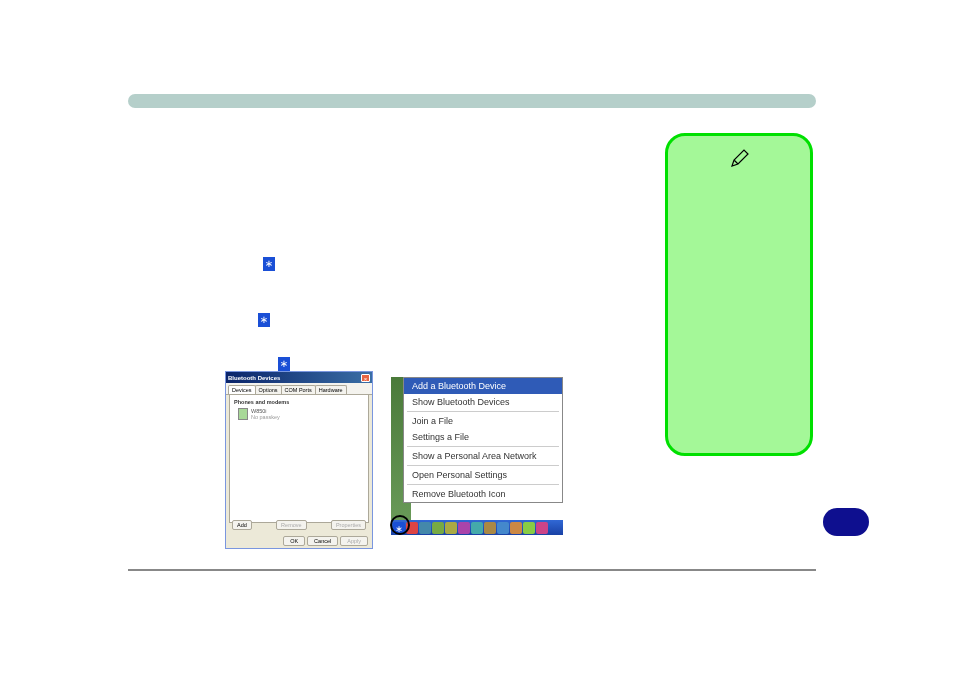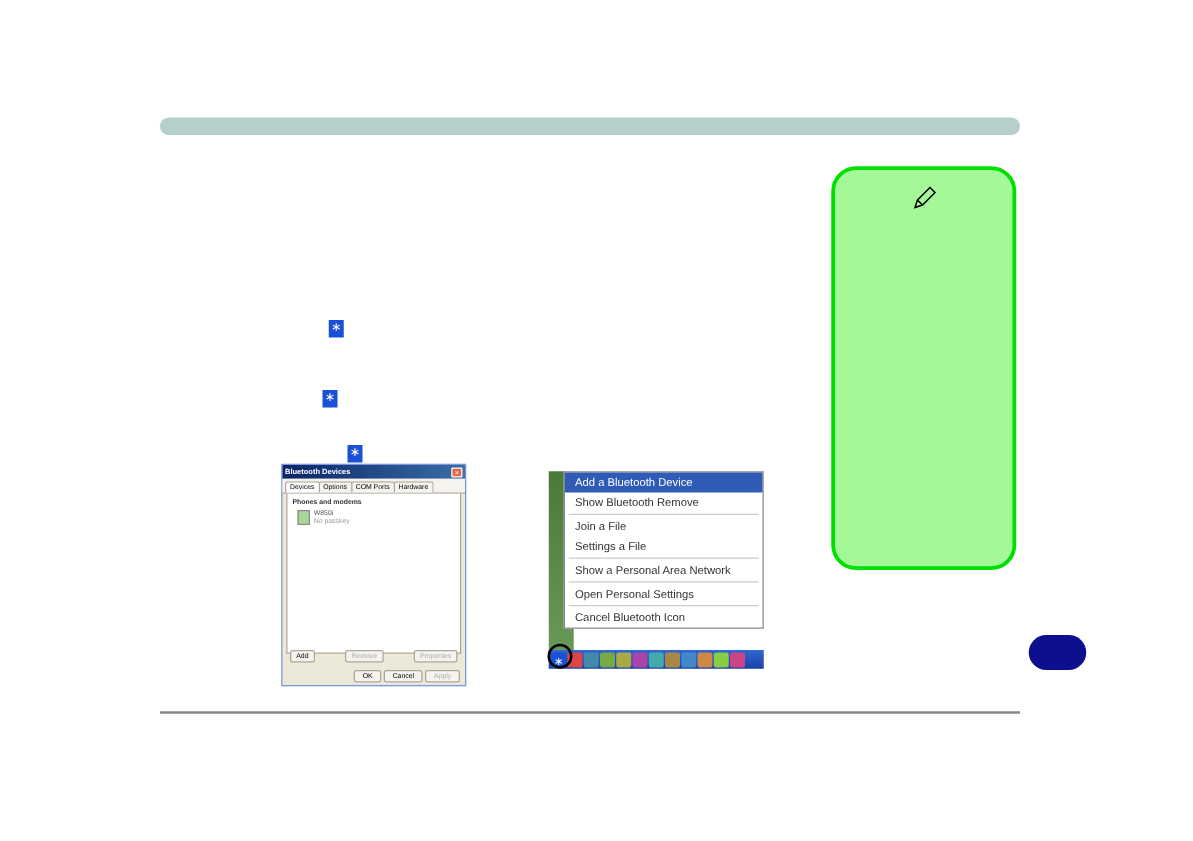--- a/index.html
+++ b/index.html
@@ -35,21 +35,21 @@
   .dialog-section-label { font-size: 5.5px; font-weight: bold; color: #333; margin-bottom: 3px; }
   .device-item { display: flex; gap: 3px; font-size: 5.5px; color: #555; padding-left: 4px; }
   .device-icon { width: 10px; height: 12px; background: #a8d898; border: 1px solid #888; }
   .device-text { display: flex; flex-direction: column; }
   .dialog-bottom-buttons { position: absolute; bottom: 18px; left: 6px; right: 6px; display: flex; justify-content: space-between; }
   .dialog-btn-small { font-size: 5.5px; padding: 1px 4px; background: #f4f3ee; border: 1px solid #aca899; border-radius: 2px; }
   .dialog-footer { position: absolute; bottom: 2px; right: 4px; display: flex; gap: 2px; }
   .dialog-btn { font-size: 5.5px; padding: 1px 6px; background: #f4f3ee; border: 1px solid #aca899; border-radius: 2px; }
   
   
-  .context-menu-area { position: absolute; top: 377px; left: 391px; width: 172px; height: 158px; margin-left: 48px; }
+  .context-menu-area { position: absolute; top: 377px; left: 391px; width: 172px; height: 158px; }
   .menu-bg-strip { position: absolute; left: 0; top: 0; width: 20px; height: 157px; background: linear-gradient(to bottom, #4a7a3a 0%, #6b9c5a 100%); }
   .context-menu { position: absolute; left: 12px; top: 0; width: 160px; background: #fff; border: 1px solid #888; font-family: Tahoma, sans-serif; }
   .menu-item { font-size: 9px; padding: 3px 8px; color: #333; border-bottom: none; }
   .menu-item.highlighted { background: #2f5bb7; color: #fff; }
   .menu-separator { height: 1px; background: #ccc; margin: 1px 3px; }
   .taskbar { position: absolute; bottom: 0; left: 0; width: 172px; height: 15px; background: linear-gradient(to bottom, #3168d5, #1941a5); display: flex; align-items: center; gap: 1px; padding: 0 2px; overflow: hidden; }
   .tray-icon { width: 12px; height: 12px; border-radius: 2px; background: #888; flex-shrink: 0; }
   .tray-icon.bt { background: #1a4fd6; position: relative; }
   .circle-highlight { position: absolute; bottom: 0px; left: -1px; width: 20px; height: 20px; border: 2px solid #000; border-radius: 50%; z-index: 10; }
 </style>
@@ -98,30 +98,30 @@
     <span class="dialog-btn">OK</span>
     <span class="dialog-btn">Cancel</span>
     <span class="dialog-btn" style="color:#aaa;">Apply</span>
   </div>
 </div>
 
 <div class="context-menu-area">
   <div class="menu-bg-strip"></div>
   <div class="context-menu">
     <div class="menu-item highlighted">Add a Bluetooth Device</div>
-    <div class="menu-item">Show Bluetooth Remove</div>
+    <div class="menu-item">Show Bluetooth Devices</div>
     <div class="menu-separator"></div>
     <div class="menu-item">Join a File</div>
     <div class="menu-item">Settings a File</div>
     <div class="menu-separator"></div>
     <div class="menu-item">Show a Personal Area Network</div>
     <div class="menu-separator"></div>
     <div class="menu-item">Open Personal Settings</div>
     <div class="menu-separator"></div>
-    <div class="menu-item">Cancel Bluetooth Icon</div>
+    <div class="menu-item">Remove Bluetooth Icon</div>
   </div>
   <div class="taskbar">
     <div class="tray-icon bt">
         <span class="bt-symbol" style="font-size:9px;">∗</span>
       </div>
     <div class="tray-icon" style="background:#d44;"></div>
     <div class="tray-icon" style="background:#48a;"></div>
     <div class="tray-icon" style="background:#7a4;"></div>
     <div class="tray-icon" style="background:#aa4;"></div>
     <div class="tray-icon" style="background:#a4a;"></div>

